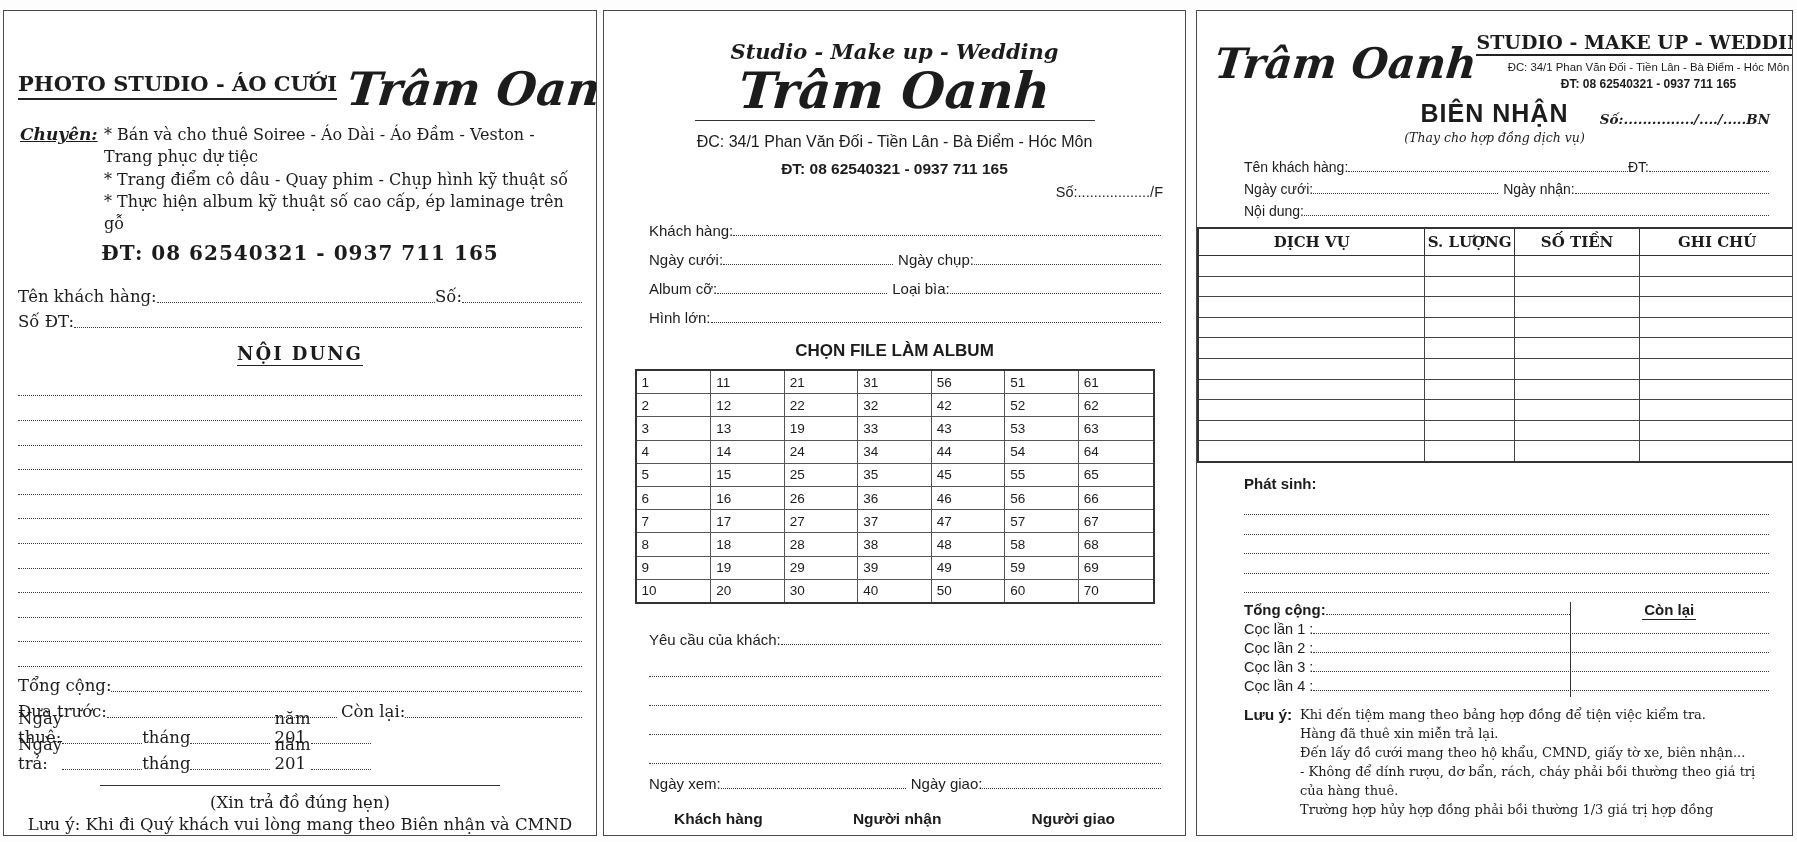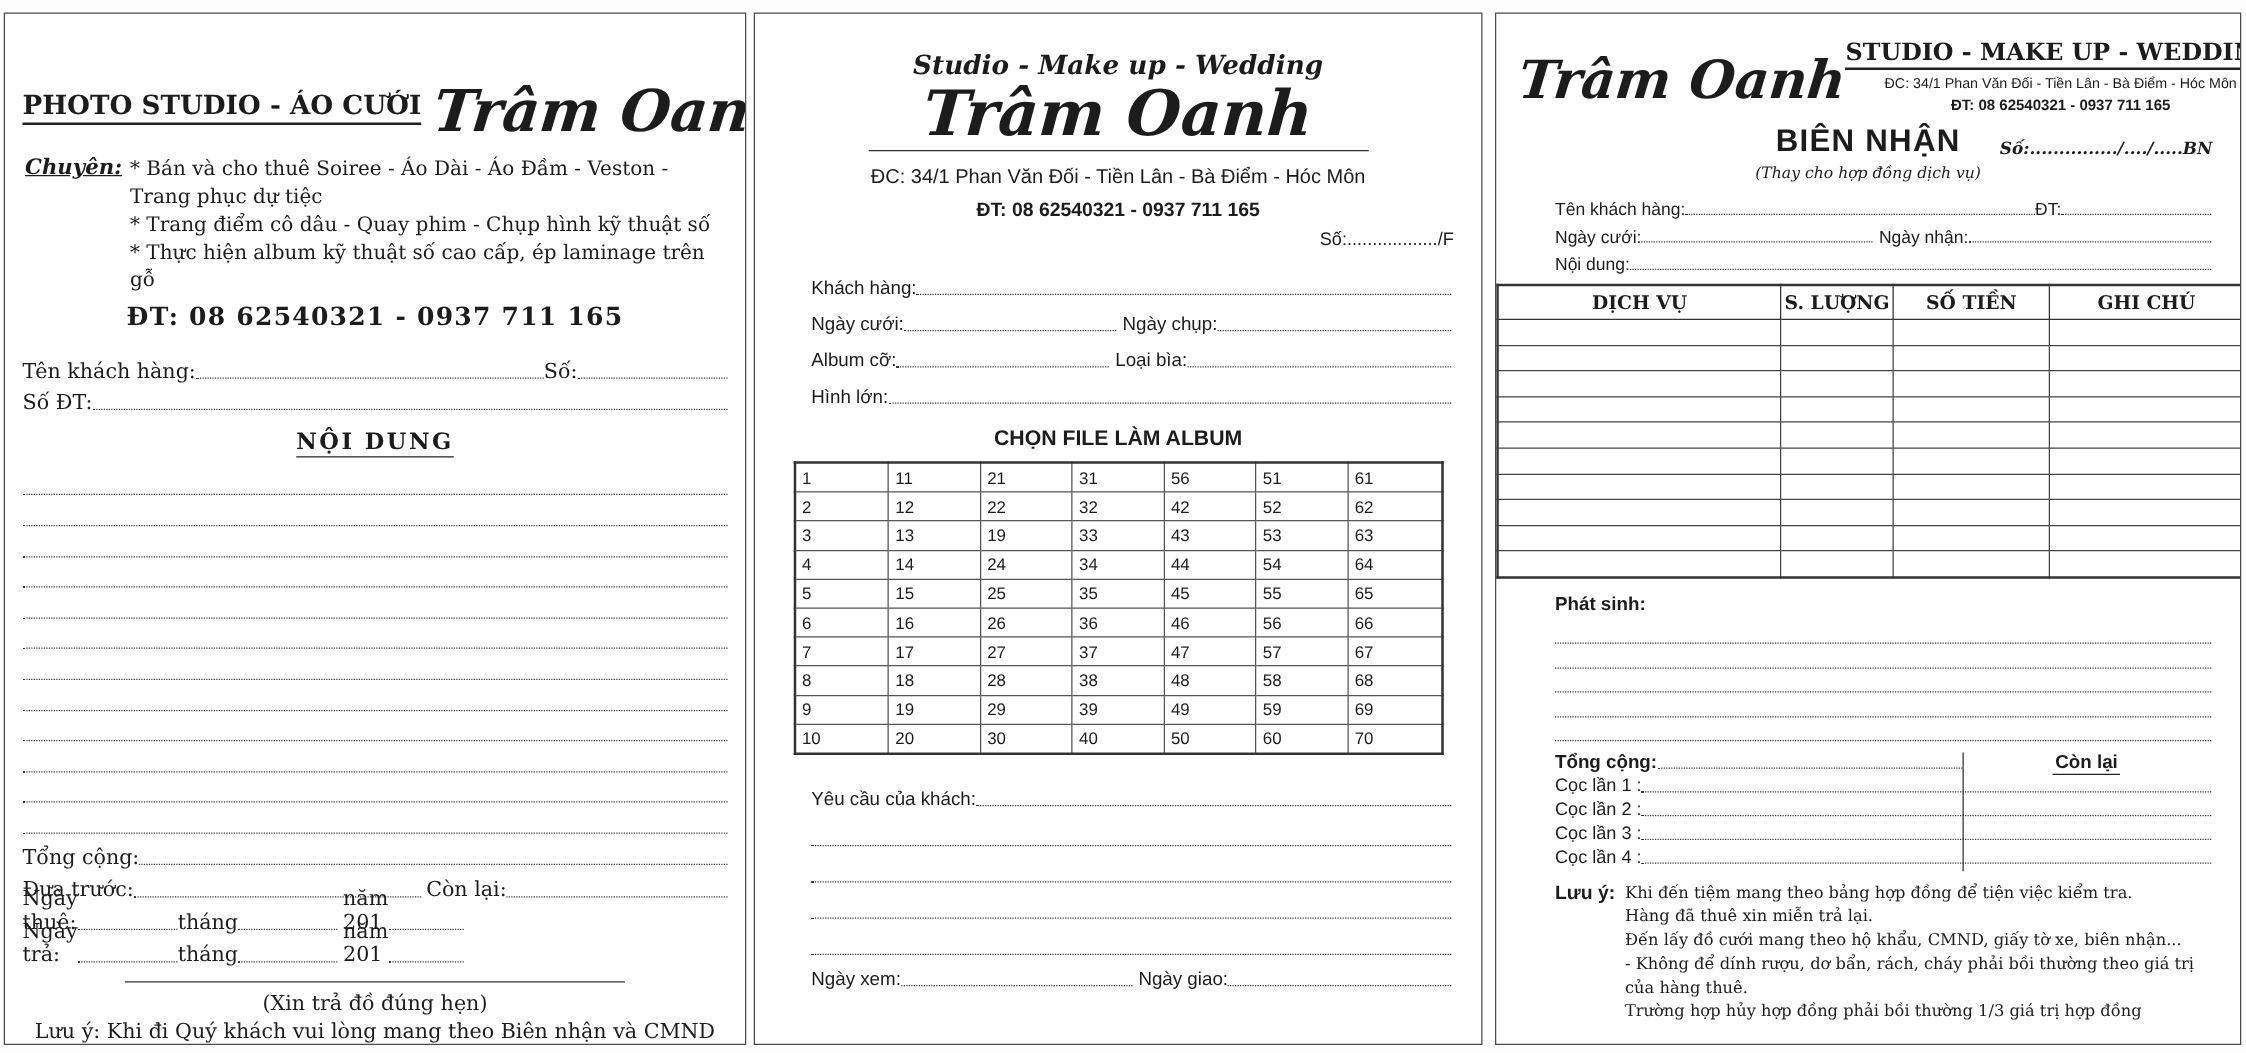--- a/index.html
+++ b/index.html
@@ -297,20 +297,25 @@
         <div class="dotted-line"></div>
         <div class="dotted-line"></div>
       </div>
     <div class="row">
       <span>Ngày xem:</span>
       <span class="dots w185"></span>
       <span style="margin-left:5px">Ngày giao:</span>
       <span class="dots"></span>
     </div>
   </div>
+  <div class="p2-sign">
+    <span>Khách hàng</span>
+    <span>Người nhận</span>
+    <span>Người giao</span>
+  </div>
 </div>
 
 <div class="panel" id="panel3">
   <div class="p3-header">
     <div class="p3-brand script">Trâm Oanh</div>
     <div class="p3-hright">
       <div><span class="p3-studio">STUDIO - MAKE UP - WEDDING</span></div>
       <div class="p3-address">ĐC: 34/1 Phan Văn Đối - Tiền Lân - Bà Điểm - Hóc Môn</div>
       <div class="p3-phone">ĐT: 08 62540321 - 0937 711 165</div>
     </div>

